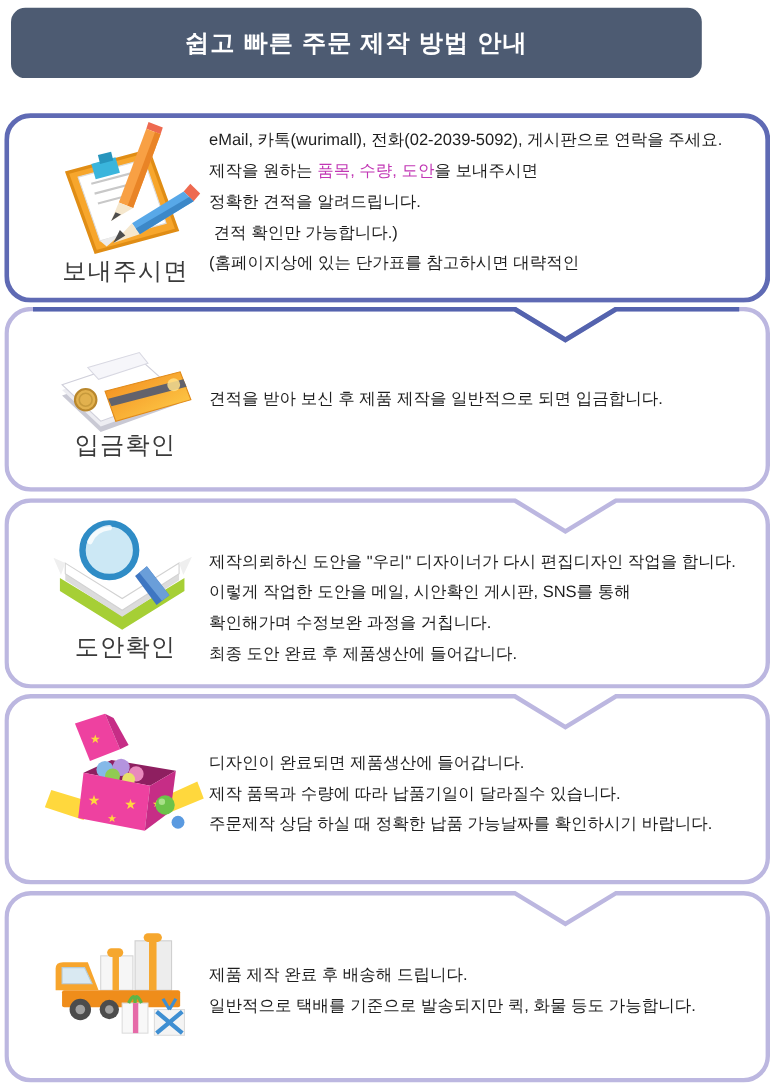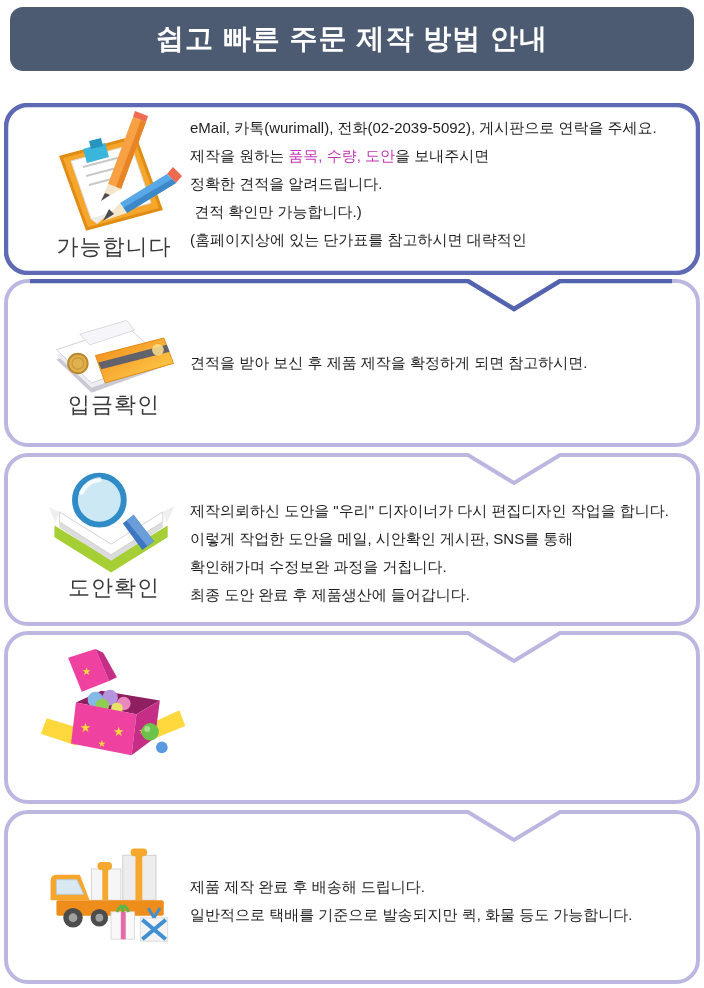--- a/index.html
+++ b/index.html
@@ -8,24 +8,24 @@
     --box-border:#bcb7e0;
     --arrow-dark:#5463ae;
     --highlight:#c136b4;
     --text:#1e1e1e;
     --title:#3a3a3a;
   }
   *{margin:0;padding:0;box-sizing:border-box;}
   body{background:#fff;font-family:"Liberation Sans","DejaVu Sans",sans-serif;}
   .page{position:relative;width:704px;height:988px;background:#ffffff;overflow:hidden;}
   .header{
-    position:absolute;left:10px;top:7px;width:684px;height:64px;
+    position:absolute;left:10px;top:7px;width:628px;height:64px;
     background:var(--header-bg);border-radius:13px;
     display:flex;align-items:center;justify-content:center;
-    color:#ffffff;font-size:28px;font-weight:600;letter-spacing:1px;
+    color:#ffffff;font-size:22px;font-weight:600;letter-spacing:1px;
   }
   .card{position:absolute;left:4px;width:696px;}
   .card svg.border{position:absolute;left:0;top:0;width:100%;height:100%;}
   .border-path{fill:#ffffff;stroke:var(--box-border);stroke-width:4;}
   .card.first .border-path{stroke:var(--box1-border);stroke-width:4.5;}
   .flow-arrow{fill:none;stroke:var(--arrow-dark);stroke-width:4.5;}
   .icon-wrap{position:absolute;left:28px;width:164px;display:flex;justify-content:center;}
   .step-title{
     position:absolute;left:20px;width:180px;text-align:center;
     font-size:22px;font-weight:500;color:var(--title);letter-spacing:1px;
@@ -58,21 +58,21 @@
         <polygon points="102,11 107,13 82,80 77,78" fill="#e98426"></polygon>
         <polygon points="69,75 82,80 62,92" fill="#f5e7cd"></polygon>
         <polygon points="66,84 71,86 62,92" fill="#4d4d4d"></polygon>
         <polygon points="134,58 143,67 137,74 128,65" fill="#ee6a50"></polygon>
         <polygon points="128,65 137,74 88,104 81,94" fill="#58a8e8"></polygon>
         <polygon points="133,70 137,74 88,104 84,99" fill="#3c88c8"></polygon>
         <polygon points="81,94 88,104 64,112" fill="#f5e7cd"></polygon>
         <polygon points="70,100 75,105 64,112" fill="#4d4d4d"></polygon>
       </svg>
     </div>
-    <div class="step-title" style="top:129px;">가능합니다</div>
+    <div class="step-title" style="top:129px;">보내주시면</div>
     <div class="text" style="top:11px;">
         <div class="tline"><span>eMail, 카톡(wurimall), 전화(02-2039-5092), 게시판으로 연락을 주세요.</span></div>
         <div class="tline"><span>제작을 원하는 </span><span class="hl">품목, 수량, 도안</span><span>을 보내주시면</span></div>
         <div class="tline"><span>정확한 견적을 알려드립니다.</span></div>
         <div class="tline"><span> 견적 확인만 가능합니다.)</span></div>
         <div class="tline"><span>(홈페이지상에 있는 단가표를 참고하시면 대략적인</span></div>
       </div>
   </div>
 
   <div class="card" style="top:279px;height:168px;">
@@ -94,21 +94,21 @@
         <polygon points="40,36 88,22 96,32 50,47" fill="#f6f6fa" stroke="#d8d8e2"></polygon>
         <polygon points="56,58 126,40 136,66 66,86" fill="url(#cardG)" stroke="#e08a18"></polygon>
         <polygon points="59,65 129,47 132,54 62,72" fill="#62626c"></polygon>
         <circle cx="120" cy="52" r="6" fill="#ffe08a" opacity="0.85"></circle>
         <circle cx="38" cy="66" r="10" fill="#e2b14e" stroke="#b9872c" stroke-width="2"></circle>
         <circle cx="38" cy="66" r="6" fill="none" stroke="#c79a3c" stroke-width="1.5"></circle>
       </svg>
     </div>
     <div class="step-title" style="top:111px;">입금확인</div>
     <div class="text" style="top:70px;">
-        <div class="tline"><span>견적을 받아 보신 후 제품 제작을 확정하게 되면 참고하시면.</span></div>
+        <div class="tline"><span>견적을 받아 보신 후 제품 제작을 일반적으로 되면 입금합니다.</span></div>
       </div>
   </div>
 
   <div class="card" style="top:453px;height:173px;">
     <svg class="border" viewBox="0 0 696 173">
       <path class="border-path" d="M24,2 H464 L510,30 L556,2 H672 A22,22 0 0 1 694,24 V149 A22,22 0 0 1 672,171 H24 A22,22 0 0 1 2,149 V24 A22,22 0 0 1 24,2 Z"></path>
     </svg>
     <div class="icon-wrap" style="top:14px;height:122px;">
       <svg width="150" height="122" viewBox="0 0 150 125">
         <polygon points="14,60 72,95 130,60 130,72 72,108 14,72" fill="#a6cf35"></polygon>
@@ -152,20 +152,25 @@
         <polygon points="98,72 122,58 117,96 93,114" fill="#c62d86"></polygon>
         <text x="40" y="90" font-size="13" fill="#ffd83d">★</text>
         <text x="58" y="106" font-size="10" fill="#ffd83d">★</text>
         <text x="74" y="94" font-size="13" fill="#ffd83d">★</text>
         <text x="100" y="92" font-size="9" fill="#ffd83d">★</text>
         <circle cx="112" cy="90" r="9" fill="#6cc24a"></circle>
         <circle cx="109" cy="87" r="3" fill="#a8e088"></circle>
         <circle cx="124" cy="106" r="6" fill="#5a9ae0"></circle>
       </svg>
     </div>
+    <div class="text" style="top:49px;">
+        <div class="tline"><span>디자인이 완료되면 제품생산에 들어갑니다.</span></div>
+        <div class="tline"><span>제작 품목과 수량에 따라 납품기일이 달라질수 있습니다.</span></div>
+        <div class="tline"><span>주문제작 상담 하실 때 정확한 납품 가능날짜를 확인하시기 바랍니다.</span></div>
+      </div>
   </div>
 
   <div class="card" style="top:810px;height:174px;">
     <svg class="border" viewBox="0 0 696 174">
       <path class="border-path" d="M24,2 H464 L510,30 L556,2 H672 A22,22 0 0 1 694,24 V150 A22,22 0 0 1 672,172 H24 A22,22 0 0 1 2,150 V24 A22,22 0 0 1 24,2 Z"></path>
     </svg>
     <div class="icon-wrap" style="top:16px;height:122px;">
       <svg width="150" height="122" viewBox="0 0 150 125">
         <rect x="84" y="30" width="34" height="46" fill="#ededed" stroke="#cfcfcf"></rect>
         <rect x="97" y="30" width="7" height="46" fill="#f6a72e"></rect>

